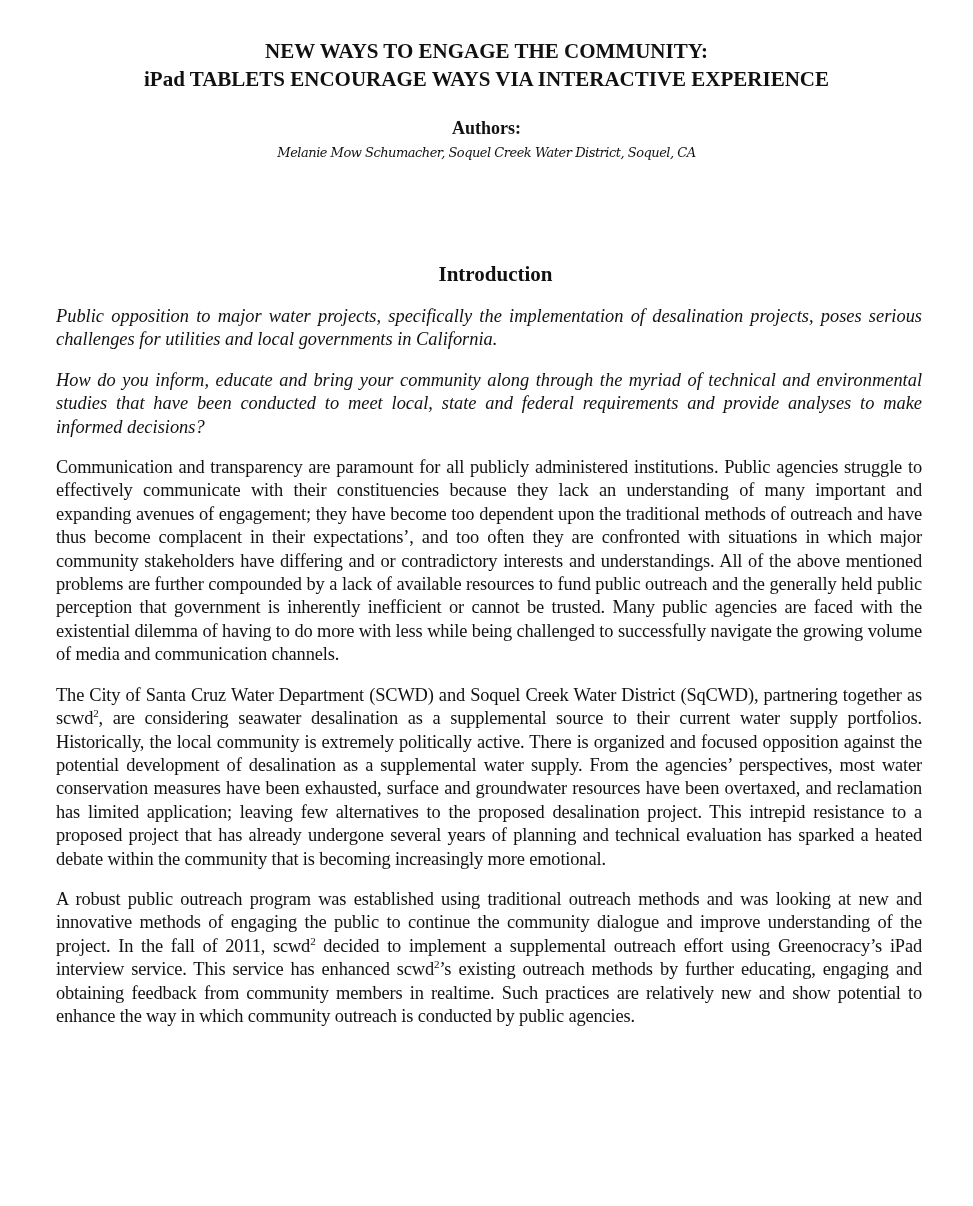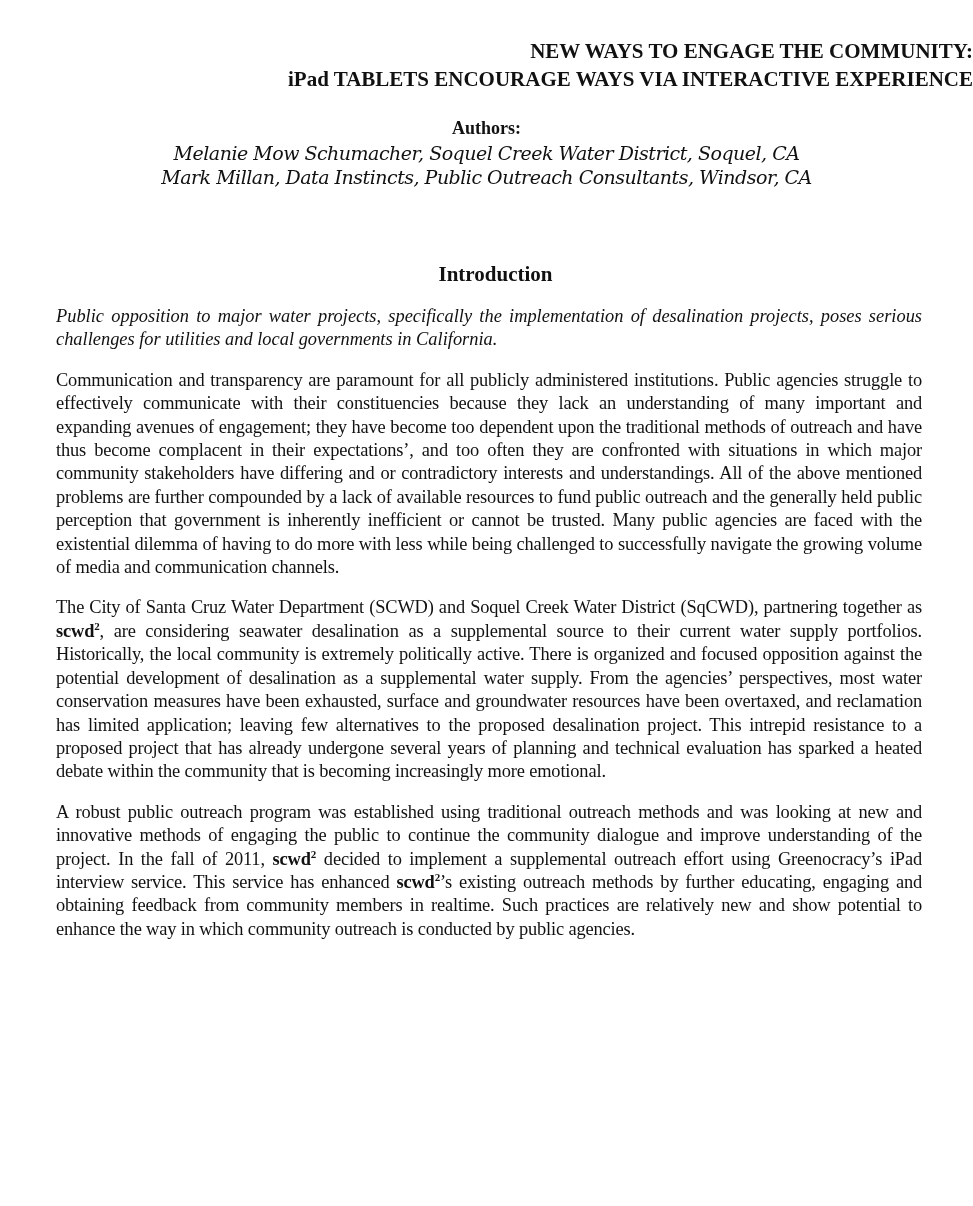--- a/index.html
+++ b/index.html
@@ -17,21 +17,21 @@
     .page {
       position: relative;
       width: 973px;
       height: 1206px;
     }
     .title {
       position: absolute;
       left: 0;
       top: 37px;
       width: 973px;
-      text-align: right;
+      text-align: center;
       font-weight: bold;
       font-size: 21px;
       line-height: 28px;
       margin: 0;
     }
     .authors {
       position: absolute;
       left: 0;
       top: 116px;
       width: 973px;
@@ -39,21 +39,21 @@
       font-size: 19px;
       line-height: 24.5px;
     }
     .authors .label {
       font-weight: bold;
       font-size: 18px;
     }
     .authors .author {
       font-family: "DejaVu Serif", serif;
       font-style: italic;
-      font-size: 19px;
+      font-size: 13px;
       letter-spacing: -0.5px;
     }
     .section-heading {
       position: absolute;
       left: 9px;
       top: 262px;
       width: 973px;
       text-align: center;
       font-weight: bold;
       font-size: 21px;
@@ -72,48 +72,48 @@
       text-align: justify;
     }
     .body p.italic {
       font-style: italic;
       margin-bottom: 17px;
     }
     .body p.normal {
       letter-spacing: -0.15px;
     }
     .scwd {
-      font-weight: bold;
+      font-weight: normal;
     }
     .scwd sup {
       font-size: 11px;
       line-height: 0;
       vertical-align: 7px;
     }
   </style>
 </head>
 <body>
 
 <div class="page">
 
   <h1 class="title">
     <span>NEW WAYS TO ENGAGE THE COMMUNITY:</span><br>
     <span>iPad TABLETS ENCOURAGE WAYS VIA INTERACTIVE EXPERIENCE</span>
   </h1>
 
   <div class="authors">
     <div class="label">Authors:</div>
     <div class="author">Melanie Mow Schumacher, Soquel Creek Water District, Soquel, CA</div>
-    <div class="author">Mark Millan, Data Instincts, Public Outreach Consultants, Windsor, CA</div>
   </div>
 
   <h2 class="section-heading">Introduction</h2>
 
   <div class="body">
     <p class="italic">Public opposition to major water projects, specifically the implementation of desalination projects, poses serious challenges for utilities and local governments in California.</p>
+    <p class="italic">How do you inform, educate and bring your community along through the myriad of technical and environmental studies that have been conducted to meet local, state and federal requirements and provide analyses to make informed decisions?</p>
 
     <p class="normal">Communication and transparency are paramount for all publicly administered institutions. Public agencies struggle to effectively communicate with their constituencies because they lack an understanding of many important and expanding avenues of engagement; they have become too dependent upon the traditional methods of outreach and have thus become complacent in their expectations’, and too often they are confronted with situations in which major community stakeholders have differing and or contradictory interests and understandings. All of the above mentioned problems are further compounded by a lack of available resources to fund public outreach and the generally held public perception that government is inherently inefficient or cannot be trusted. Many public agencies are faced with the existential dilemma of having to do more with less while being challenged to successfully navigate the growing volume of media and communication channels.</p>
 
     <p class="normal"><span>The City of Santa Cruz Water Department (SCWD) and Soquel Creek Water District (SqCWD), partnering together as </span><span class="scwd"><span>scwd</span><sup>2</sup></span><span>, are considering seawater desalination as a supplemental source to their current water supply portfolios.   Historically, the local community is extremely politically active. There is organized and focused opposition against the potential development of desalination as a supplemental water supply. From the agencies’ perspectives, most water conservation measures have been exhausted, surface and groundwater resources have been overtaxed, and reclamation has limited application; leaving few alternatives to the proposed desalination project. This intrepid resistance to a proposed project that has already undergone several years of planning and technical evaluation has sparked a heated debate within the community that is becoming increasingly more emotional.</span></p>
 
     <p class="normal"><span>A robust public outreach program was established using traditional outreach methods and was looking at new and innovative methods of engaging the public to continue the community dialogue and improve understanding of the project. In the fall of 2011, </span><span class="scwd"><span>scwd</span><sup>2</sup></span><span> decided to implement a supplemental outreach effort using Greenocracy’s iPad interview service. This service has enhanced </span><span class="scwd"><span>scwd</span><sup>2</sup></span><span>’s existing outreach methods by further educating, engaging and obtaining feedback from community members in realtime. Such practices are relatively new and show potential to enhance the way in which community outreach is conducted by public agencies.</span></p>
   </div>
 
 </div>
 

